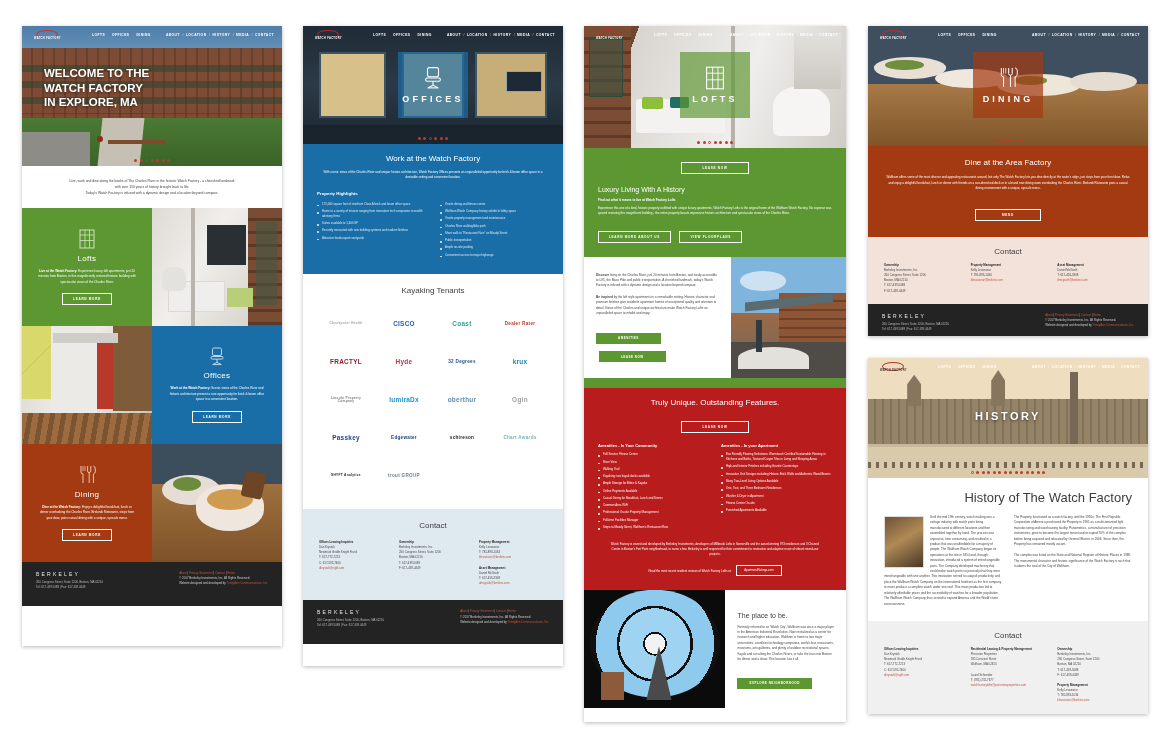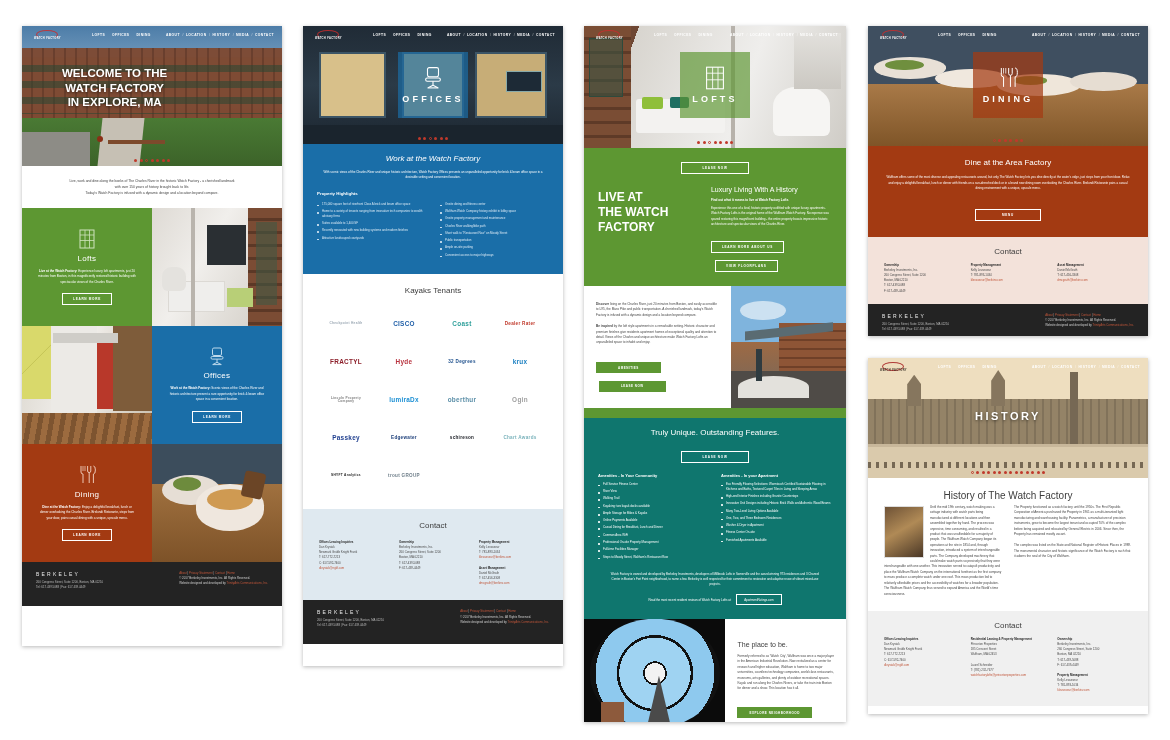--- a/index.html
+++ b/index.html
@@ -102,21 +102,21 @@
           <span class="navitem">DINING</span>
         </div>
         <div class="navright">
           <span class="navitem">ABOUT</span>
           <span class="navitem">LOCATION</span>
           <span class="navitem">HISTORY</span>
           <span class="navitem">MEDIA</span>
           <span class="navitem">CONTACT</span>
         </div>
       </div>
-      <div class="herotitle" style="left:40px; top:40px; font-size:11.5px; line-height:1.28;text-align:center;">
+      <div class="herotitle" style="left:22px; top:40px; font-size:11.5px; line-height:1.28;">
         <div>WELCOME TO THE</div>
         <div>WATCH FACTORY</div>
         <div>IN EXPLORE, MA</div>
       </div>
       <div class="dots">
         <i></i>
           <i></i>
         <i class="o"></i>
           <i></i>
         <i></i>
@@ -258,21 +258,21 @@
         <i></i>
           <i></i>
         <i class="o"></i>
           <i></i>
         <i></i>
           <i></i>
       </div>
     </div>
 
     <div style="background:#1a6ea8; padding:10px 14px 14px; color:#fff;">
-      <div class="sect-title" style="font-size:8px;margin-bottom:7px;font-style:italic;">Work at the Watch Factory</div>
+      <div class="sect-title" style="font-size:8px;margin-bottom:7px;">Work at the Watch Factory</div>
       <div style="font-size:3px;line-height:1.8;text-align:center;padding:0 6px;">With scenic views of the Charles River and unique historic architecture, Watch Factory Offices presents an unparalleled opportunity for brick &amp; beam office space in a desirable setting and convenient location.</div>
       <div style="font-size:4.4px;font-weight:700;margin:10px 0 6px;">Property Highlights</div>
       <div style="display:flex;gap:14px;color:#dbeaf5;">
         <ul class="feat" style="flex:1;" id="ofl">
             <li>175,000 square feet of riverfront Class A brick and beam office space</li>
             <li>Home to a variety of tenants ranging from innovative tech companies to wealth advisory firms</li>
             <li>Suites available to 1,400 SF</li>
             <li>Recently renovated with new building systems and modern finishes</li>
             <li>Attractive landscaped courtyards</li>
           </ul>
@@ -283,21 +283,21 @@
             <li>Charles River walking/bike path</li>
             <li>Short walk to "Restaurant Row" on Moody Street</li>
             <li>Public transportation</li>
             <li>Ample on-site parking</li>
             <li>Convenient access to major highways</li>
           </ul>
       </div>
     </div>
 
     <div style="background:#fff;padding:12px 0 4px;">
-      <div style="text-align:center;font-size:8px;color:#3d3d3d;margin-bottom:4px;">Kayaks Tenants</div>
+      <div style="text-align:center;font-size:8px;color:#3d3d3d;margin-bottom:4px;">Kayaking Tenants</div>
       <div class="logogrid" id="tenantgrid">
           <div class="cell">
             <div class="lg" style="color: rgb(154, 167, 179); font-size: 3.2px; font-weight: 700; letter-spacing: 0.3px; max-width: 46px;">Checkpoint Health</div>
           </div>
           <div class="cell">
             <div class="lg" style="color: rgb(31, 95, 168); font-size: 6.4px; font-weight: 700; letter-spacing: 0.3px; max-width: 46px;">CISCO</div>
           </div>
           <div class="cell">
             <div class="lg" style="color: rgb(46, 159, 154); font-size: 6.4px; font-weight: 700; letter-spacing: 0.3px; max-width: 46px;">Coast</div>
           </div>
@@ -445,25 +445,20 @@
           <i></i>
           <i></i>
       </div>
     </div>
 
     <div style="background:#5d9732;text-align:center;padding:7px 0 4px;">
       <span class="btn" style="color:#fff;padding:3px 20px;">LEASE NOW</span>
     </div>
 
     <div style="background:#5d9732;display:flex;gap:10px;padding:8px 14px 14px;color:#fff;">
-      <div style="flex:0 0 44%;font-size:12px;font-weight:700;line-height:1.25;padding-top:4px;">
-        <div>LIVE AT</div>
-        <div>THE WATCH</div>
-        <div>FACTORY</div>
-      </div>
       <div style="flex:1;">
         <div style="font-size:7px;margin-bottom:5px;">Luxury Living With A History</div>
         <div style="font-size:3.1px;font-weight:700;margin-bottom:4px;">Find out what it means to live at Watch Factory Lofts</div>
         <div style="font-size:3px;line-height:1.75;margin-bottom:7px;">Experience this one of a kind, historic property outfitted with unique luxury apartments. Watch Factory Lofts is the original home of the Waltham Watch Factory. No expense was spared restoring this magnificent building - the entire property boasts impressive historic architecture and spectacular views of the Charles River.</div>
         <span class="btn" style="color:#fff;">LEARN MORE ABOUT US</span>
         <span class="btn" style="color:#fff;margin-left:4px;">VIEW FLOORPLANS</span>
       </div>
     </div>
 
     <div style="background:#5d9732;display:flex;padding:0 0 10px;">
@@ -476,21 +471,21 @@
       <div style="flex:1;background:linear-gradient(180deg,#7fb4dd 0 46%,#9e6a44 46%,#6b6660);position:relative;">
         <div style="position:absolute;left:8%;top:12%;width:40%;height:16%;background:rgba(255,255,255,.6);border-radius:50%;"></div>
         <div style="position:absolute;right:0;top:30%;width:58%;height:42%;background:repeating-linear-gradient(180deg,#8e5536 0 7px,#6f4028 7px 9px);"></div>
         <div style="position:absolute;left:12%;top:34%;width:76%;height:7%;background:#5a6b72;transform:skewY(-6deg);"></div>
         <div style="position:absolute;left:0;bottom:0;width:100%;height:30%;background:#4f4b47;"></div>
         <div style="position:absolute;left:6%;bottom:8%;width:62%;height:18%;background:#e3e1dc;border-radius:50% 50% 0 0;"></div>
         <div style="position:absolute;left:22%;top:52%;width:5%;height:26%;background:#2f3b40;"></div>
       </div>
     </div>
 
-    <div style="background:#0f766e;color:#fff;padding:10px 14px 14px;">
+    <div style="background:#b91c1c;color:#fff;padding:10px 14px 14px;">
       <div style="text-align:center;font-size:8px;margin-bottom:7px;">Truly Unique. Outstanding Features.</div>
       <div style="text-align:center;margin-bottom:10px;"><span class="btn" style="color:#fff;padding:3px 20px;">LEASE NOW</span></div>
       <div style="display:flex;gap:12px;">
         <div style="flex:1;">
           <div style="font-size:4px;font-weight:700;margin-bottom:4px;">Amenities - In Your Community</div>
           <ul class="feat" id="amc">
               <li>Full Service Fitness Center</li>
               <li>River View</li>
               <li>Walking Trail</li>
               <li>Kayaking: two kayak docks available</li>
@@ -675,21 +670,21 @@
           <i></i>
         <i></i>
           <i></i>
           <i></i>
         <i></i>
           <i></i>
       </div>
     </div>
 
     <div style="background:#fff;padding:12px 16px 14px;">
-      <div style="text-align:center;font-size:10px;color:#3d3d3d;margin-bottom:4px;">History of The Watch Factory</div>
+      <div style="text-align:right;font-size:13px;color:#3d3d3d;margin-bottom:10px;">History of The Watch Factory</div>
       <div style="display:flex;gap:12px;">
         <div style="flex:1;">
           <div style="float:left;width:40px;height:52px;margin:1px 6px 4px 0;background:linear-gradient(150deg,#6e5236,#b08a56 45%,#4a3726);border:1px solid #ddd;"></div>
           <div class="body-txt">Until the mid 19th century, watch making was a cottage industry with watch parts being manufactured at different locations and then assembled together by hand. The process was unprecise, time consuming, and resulted in a product that was unaffordable for a majority of people. The Waltham Watch Company began its operations at the site in 1854 and, through innovation, introduced a system of interchangeable parts. The Company developed machinery that could make watch parts so precisely that they were interchangeable with one another. This innovation served to catapult productivity and place the Waltham Watch Company on the international forefront as the first company to mass produce a complete watch under one roof. This mass production led to relatively affordable prices and the accessibility of watches for a broader population. The Waltham Watch Company thus served to expand America and the World's time consciousness.</div>
         </div>
         <div style="flex:1;">
           <div class="body-txt" style="margin-bottom:6px;">The Property functioned as a watch factory until the 1950s. The First Republic Corporation of America purchased the Property in 1961 as a multi-tenanted light manufacturing and warehousing facility. Panametrics, a manufacturer of precision instruments, grew to become the largest tenant and occupied 70% of the complex before being acquired and relocated by General Electric in 2006. Since then, the Property has remained mostly vacant.</div>
           <div class="body-txt">The complex was listed on the State and National Register of Historic Places in 1989. The monumental character and historic significance of the Watch Factory is such that it adorns the seal of the City of Waltham.</div>
         </div>
       </div>

